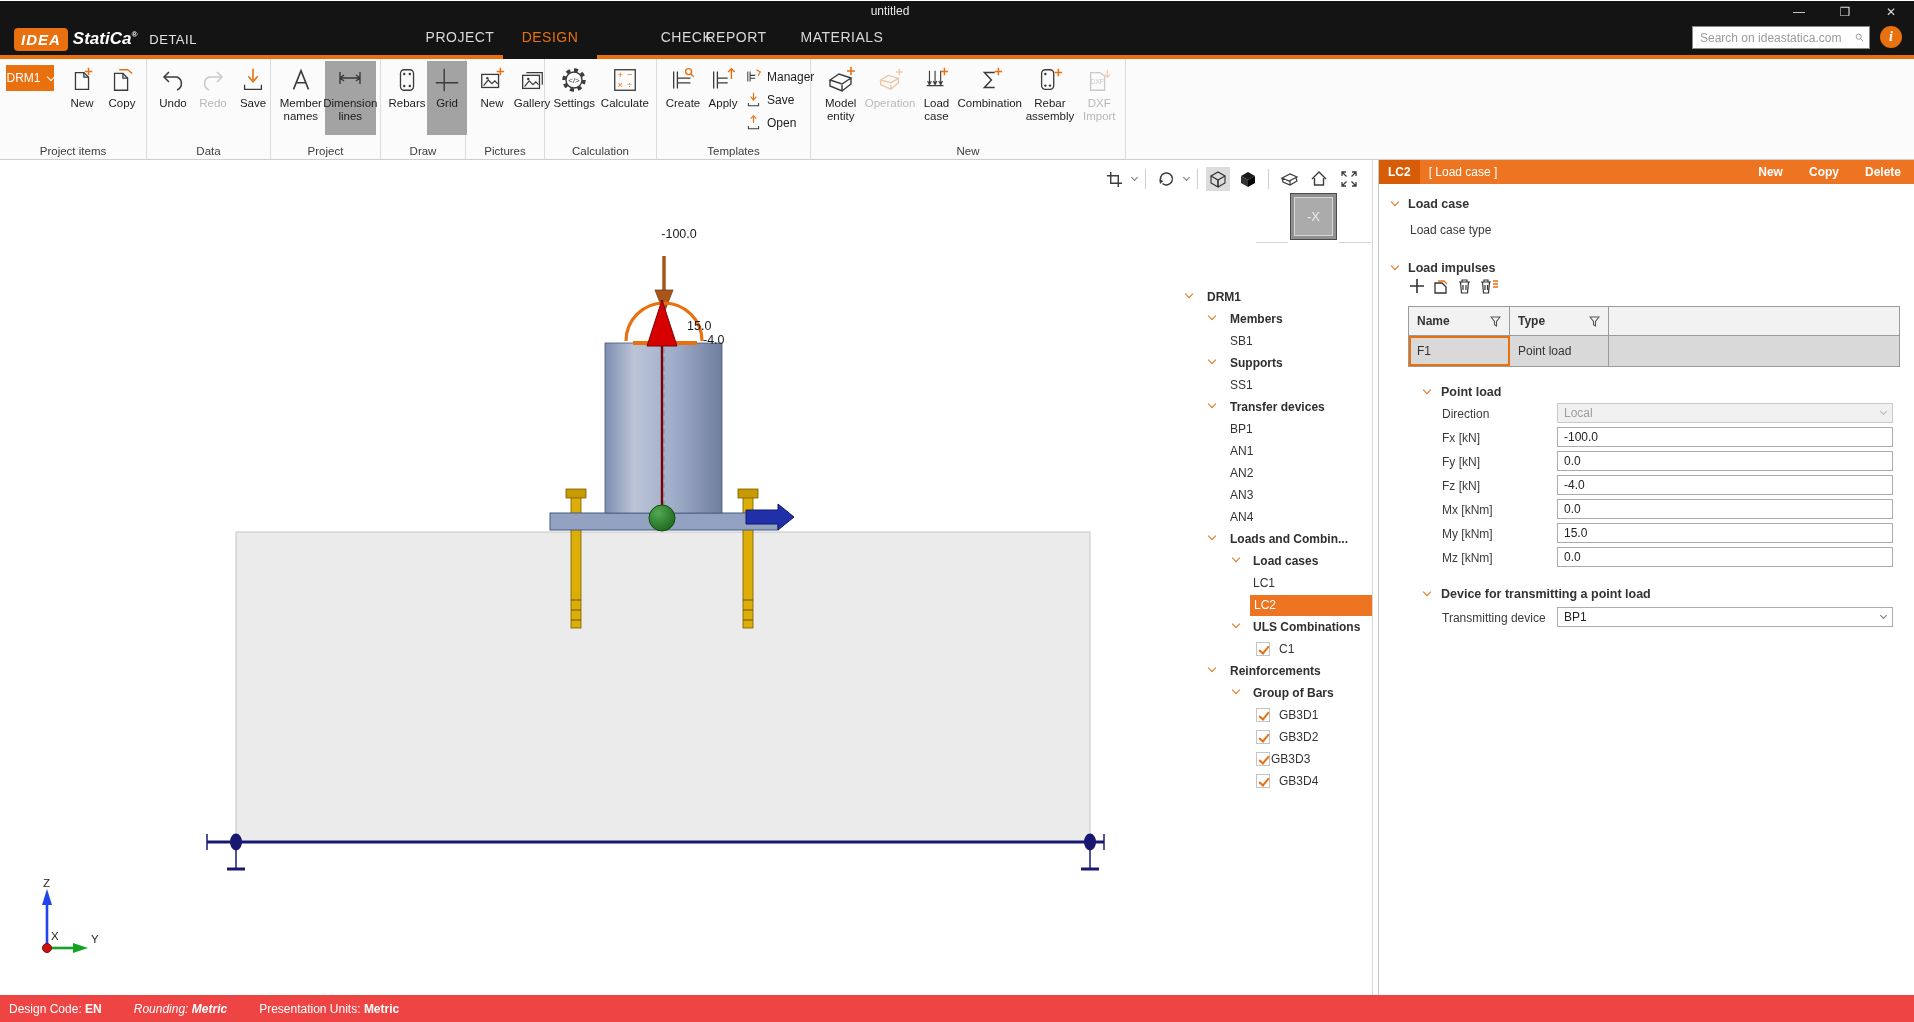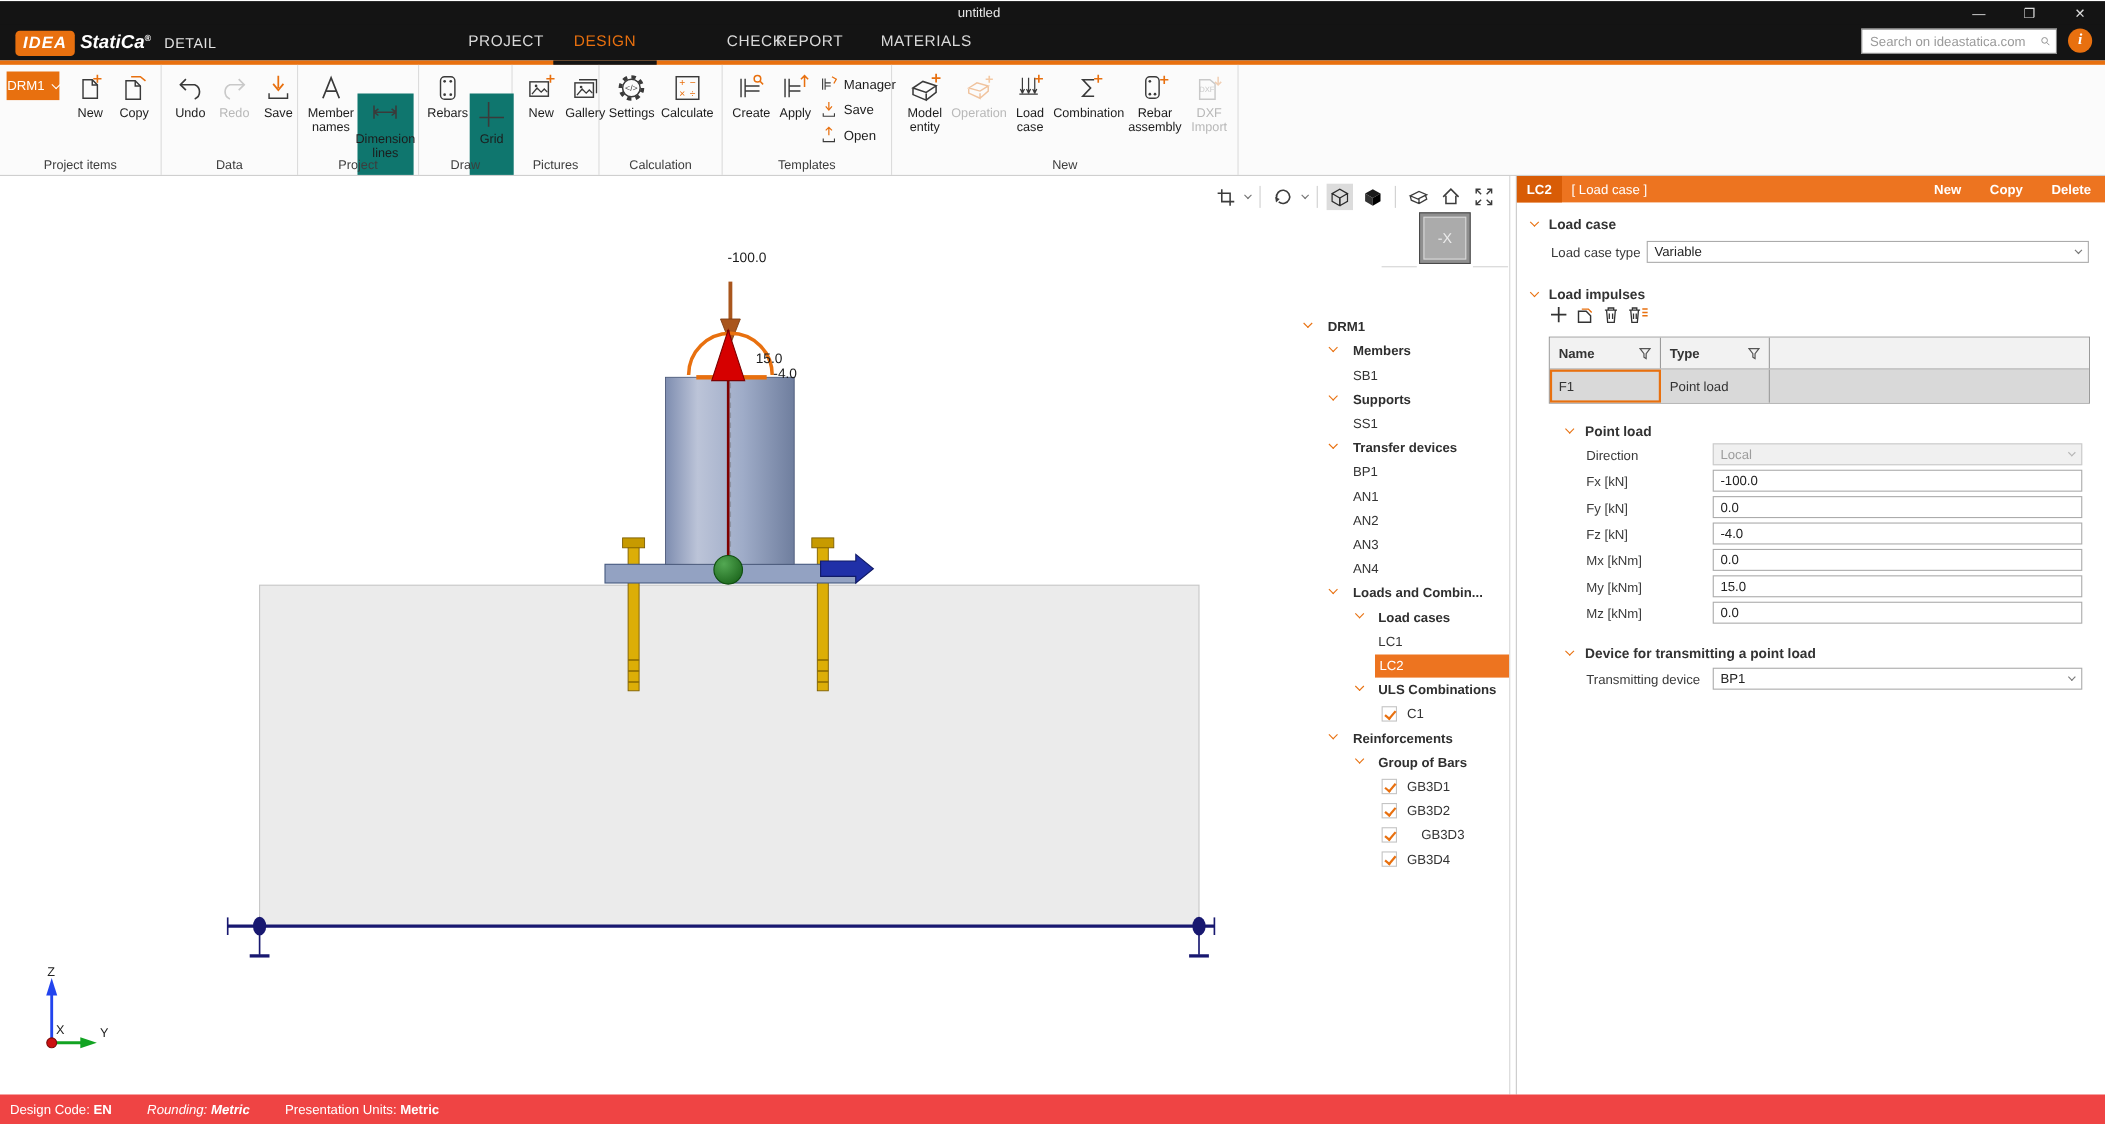--- a/index.html
+++ b/index.html
@@ -42,21 +42,21 @@
   #ribbon { position:absolute; left:0; top:59px; width:1914px; height:101px; background:#FBFBFB;
     border-bottom:1px solid #CFCFCF; display:flex; }
   .rgroup { position:relative; height:100px; border-right:1px solid #DCDCDC; padding:2px 4px 0 6px;
     display:flex; align-items:flex-start; }
   .rgroup-label { position:absolute; bottom:2px; left:0; width:100%; text-align:center;
     font-size:11.5px; color:#3d3d3d; white-space:nowrap;margin-top:47px; }
   .rbtn { width:46px; min-width:40px; height:74px; display:flex; flex-direction:column;
     align-items:center; padding-top:3px; cursor:default; }
   .rbtn .ric { width:32px; height:32px; display:flex; align-items:center; justify-content:center; }
   .rbtn .rlb { font-size:11.5px; color:#1c1c1c; text-align:center; line-height:1.15; margin-top:1px; }
-  .rbtn.active { background:#0f766e;margin-top:24px; }
+  .rbtn.active { background:#a3a3a3; }
   .rbtn.disabled .rlb { color:#b8b8b8; }
   .drm1 { margin-top:4px; margin-right:8px; width:60px; height:26px; background:#E8700F; color:#fff;
     font-size:12px; display:flex; align-items:center; justify-content:center; gap:7px; }
   .stackcol { display:flex; flex-direction:column; justify-content:flex-start; margin-left:2px; padding-top:4px; }
   .srow { display:flex; align-items:center; gap:5px; height:23px; font-size:12px; color:#1c1c1c; }
 
   
   .chv { display:inline-block; width:6px; height:6px; border-right:1.6px solid #fff;
     border-bottom:1.6px solid #fff; transform:rotate(45deg); margin-top:-3px; }
   .chv.gray { border-color:#777; }
@@ -637,21 +637,21 @@
         <span class="tlbl">Group of Bars</span>
       </div>
       <div class="trow" style="padding-left:76px; gap:9px;">
         <span class="cbx"></span>
         <span class="tlbl">GB3D1</span>
       </div>
       <div class="trow" style="padding-left:76px; gap:9px;">
         <span class="cbx"></span>
         <span class="tlbl">GB3D2</span>
       </div>
-      <div class="trow" style="padding-left:76px; gap:22px;">
+      <div class="trow" style="padding-left:76px; gap:1px;">
         <span class="cbx"></span>
         <span class="tlbl">GB3D3</span>
       </div>
       <div class="trow" style="padding-left:76px; gap:9px;">
         <span class="cbx"></span>
         <span class="tlbl">GB3D4</span>
       </div>
     </div>
     <div id="tree-edge"></div>
   </div>
@@ -663,24 +663,20 @@
       <span class="hbtns">
         <span>New</span>
         <span>Copy</span>
         <span>Delete</span>
       </span>
     </div>
 
     <span class="chv orange sect-chv" style="left:13px; top:42px;"></span>
     <div class="sect-title" style="left:29px; top:37px;">Load case</div>
     <div class="flabel" style="left:31px; top:63px;">Load case type</div>
-    <div class="fselect" style="left:118px; top:59px; width:402px;">
-      <span class="val">Variable</span>
-      <span class="chv gray small"></span>
-    </div>
 
     <span class="chv orange sect-chv" style="left:13px; top:106px;"></span>
     <div class="sect-title" style="left:29px; top:101px;">Load impulses</div>
     <div class="impicons">
       <svg width="16" height="16" viewBox="0 0 16 16">
           <path d="M8 1v14M1 8h14" stroke="#333" stroke-width="1.6"></path>
         </svg>
       <svg width="16" height="16" viewBox="0 0 16 16">
           <path d="M5 3h6l3 3" fill="none" stroke="#E8700F" stroke-width="1.3"></path>
           <path d="M2 5h7l4 4v6H2z" fill="none" stroke="#333" stroke-width="1.3"></path>

